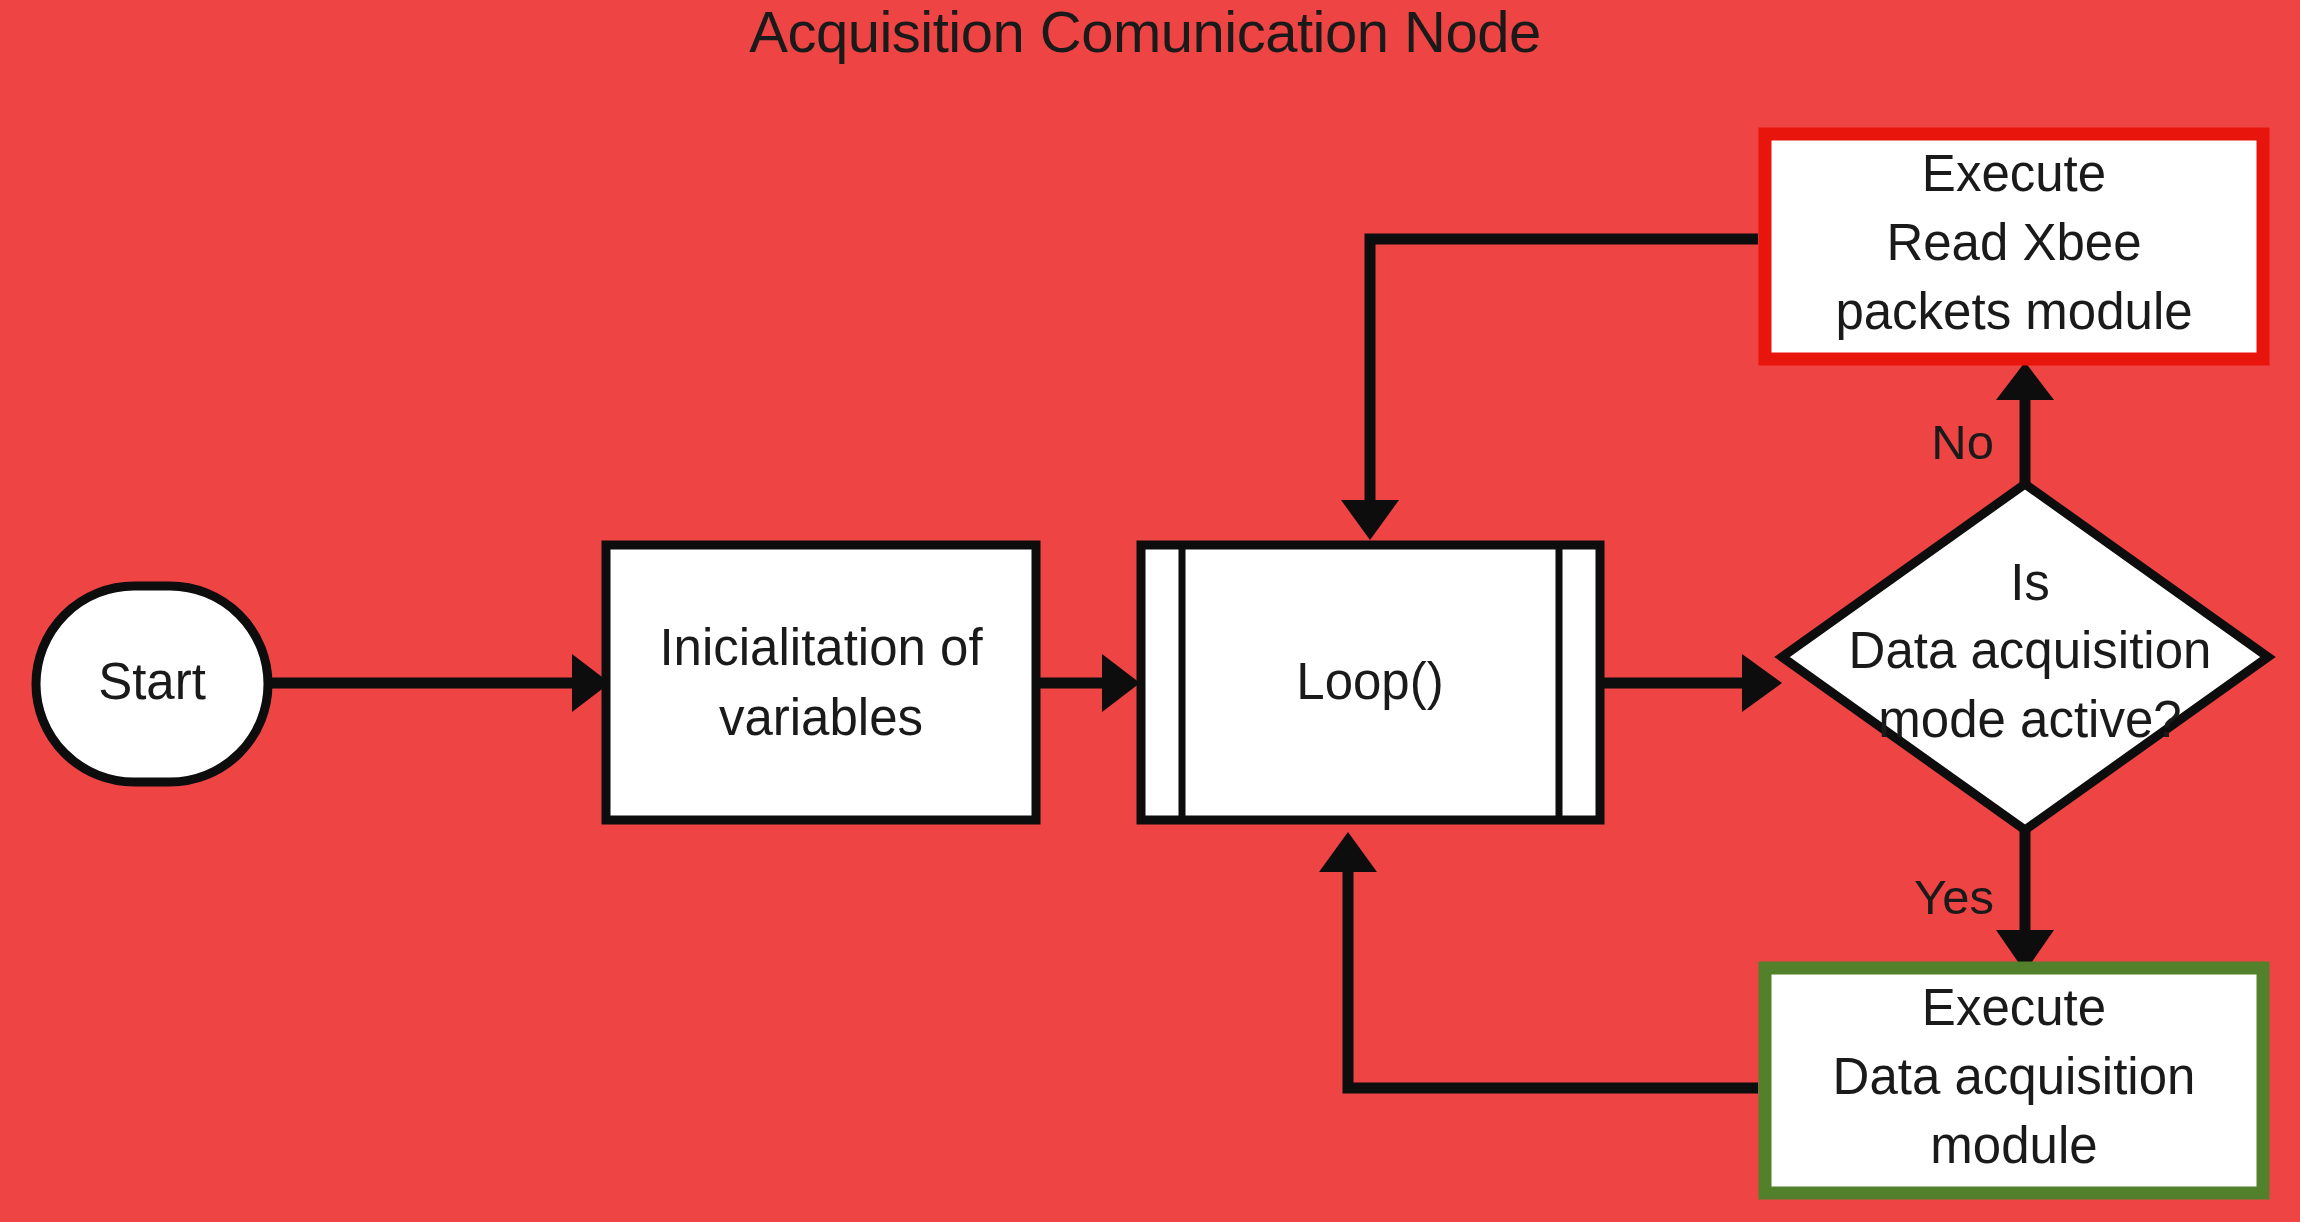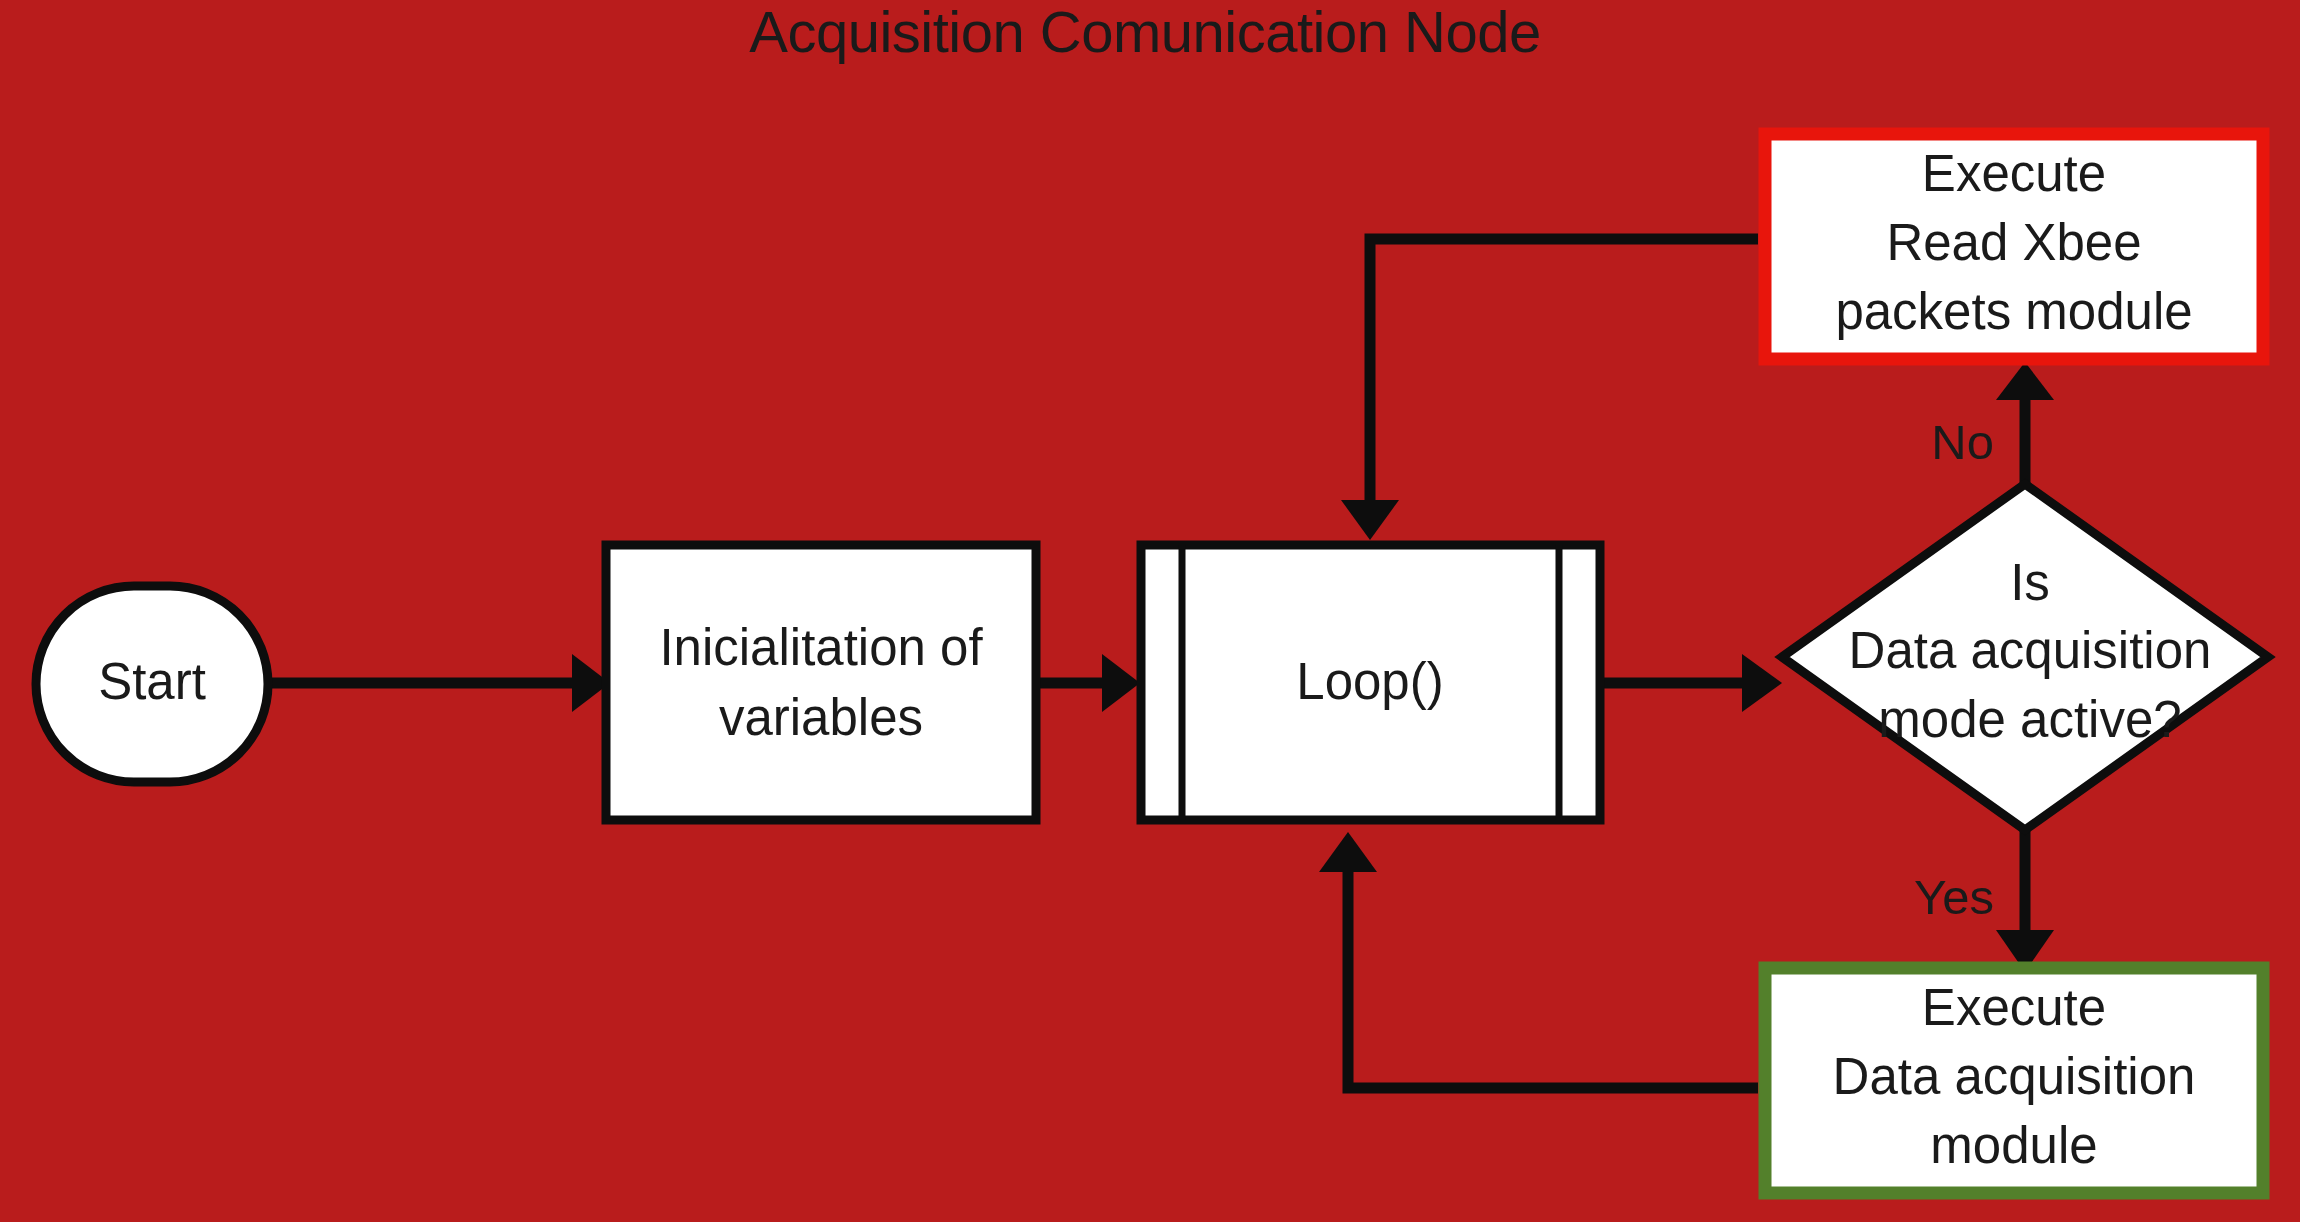--- a/index.html
+++ b/index.html
@@ -8,21 +8,21 @@
     padding: 0;
     background: #ffffff;
   }
   body {
     font-family: "Liberation Sans", sans-serif;
   }
   #canvas {
     position: relative;
     width: 2300px;
     height: 1222px;
-    background: #b91c1c;
+    background: #ef4444;
     overflow: hidden;
   }
   #flow-svg {
     position: absolute;
     top: 0;
     left: 0;
     width: 2300px;
     height: 1222px;
   }
   .diagram-title {

